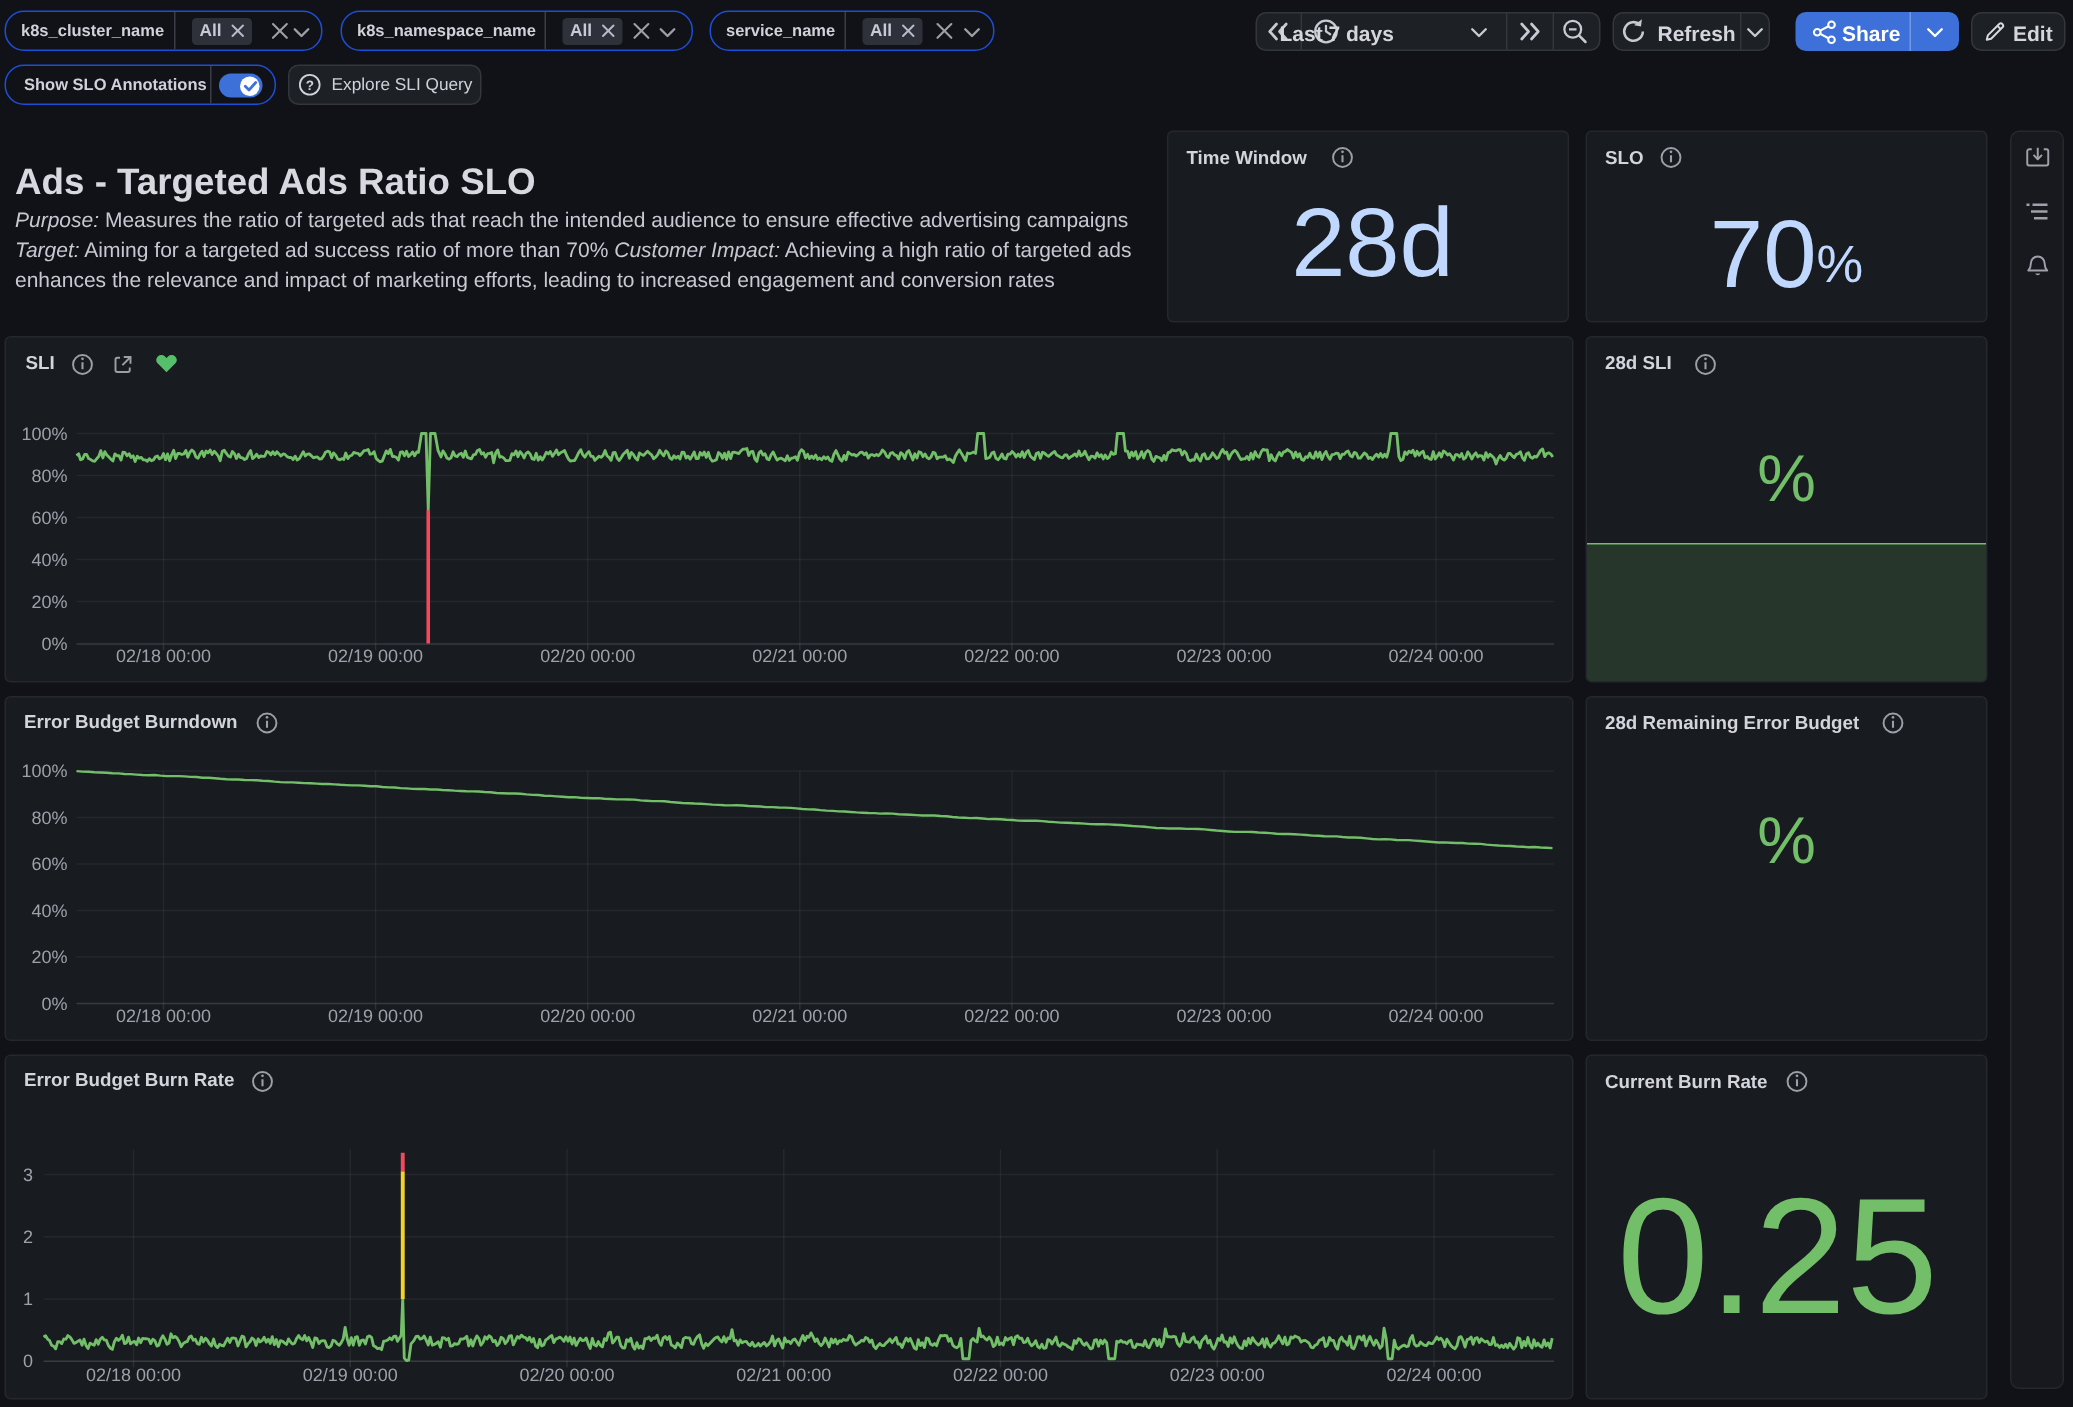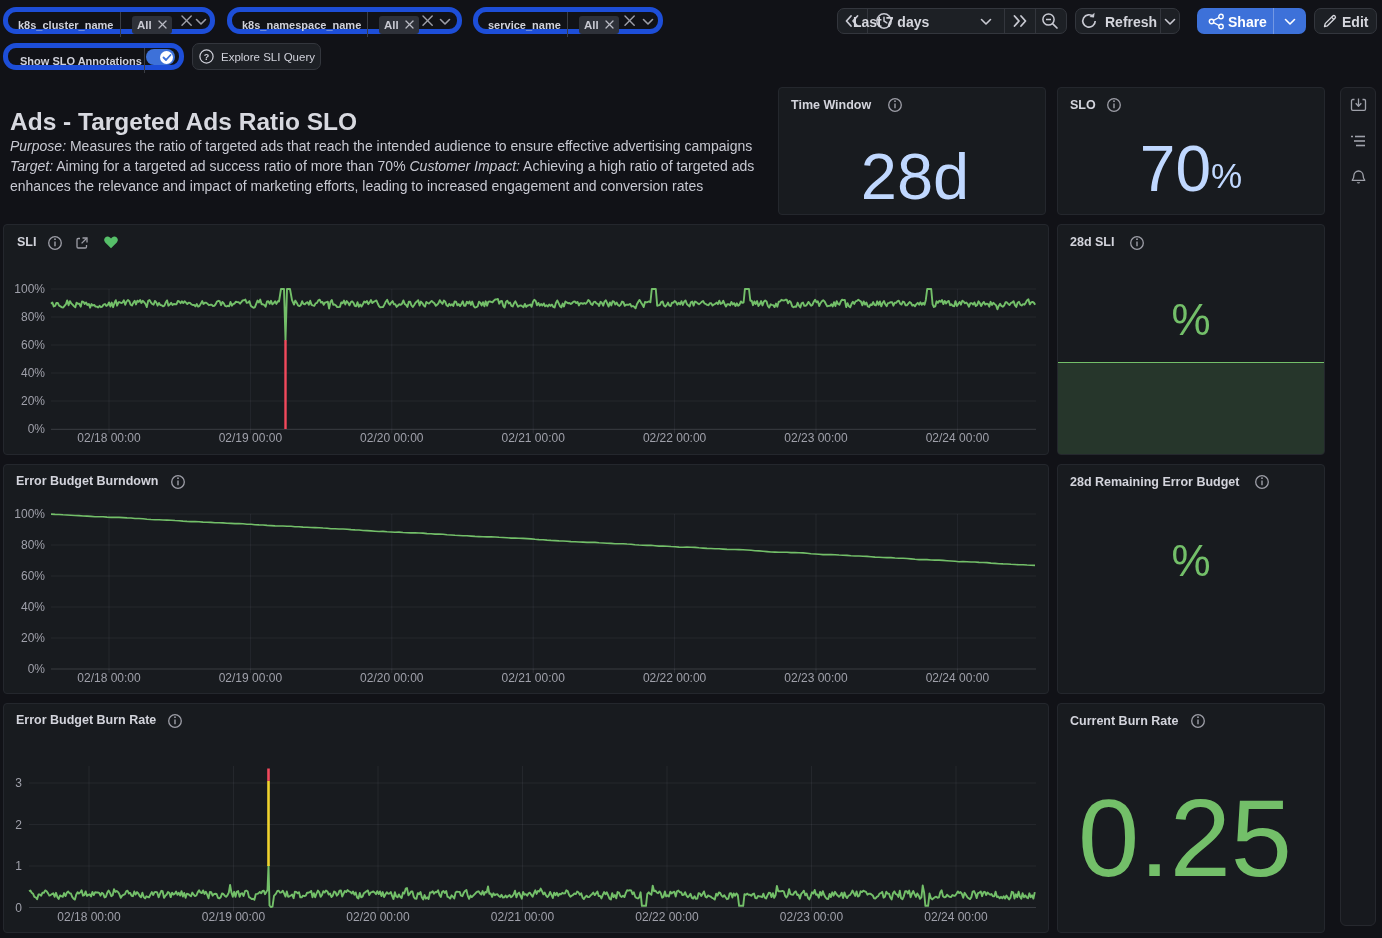--- a/index.html
+++ b/index.html
@@ -1,18 +1,18 @@
 <!DOCTYPE html>
 <html><head><meta charset="utf-8"><style>
 *{margin:0;padding:0;box-sizing:border-box}
 html,body{width:1382px;height:938px;background:#111217;font-family:"Liberation Sans",sans-serif;overflow:hidden;position:relative}
 .abs{position:absolute}
 .panel{position:absolute;background:#181b1f;border:1px solid #24272d;border-radius:4px}
 .ptitle{position:absolute;font-size:12.5px;font-weight:bold;color:#d3d4dc;white-space:nowrap}
-.fbox{position:absolute;border:5px solid #1d4ed8;border-radius:13px;height:27px}
+.fbox{position:absolute;border:1px solid #1d4ed8;border-radius:13px;height:27px}
 .flabel{position:absolute;top:6.5px;font-size:11px;font-weight:bold;color:#d0d1da;white-space:nowrap}
 .fdiv{position:absolute;top:0;width:1px;height:25px;background:#3a3d45}
 .pill{position:absolute;top:3.5px;background:#2e3139;border-radius:3px;height:18px;display:flex;align-items:center;font-size:11.5px;font-weight:bold;color:#c8c9d2;padding:0 5px}
 .btn{position:absolute;border:1px solid #33363d;background:#1d2025;border-radius:7px;display:flex;align-items:center;color:#d5d6dd}
 .stat{position:absolute;display:flex;align-items:baseline;justify-content:center;line-height:1;white-space:nowrap}
 </style></head>
 <body>
 <div class="fbox" style="left:3px;top:7px;width:212px">
     <div class="flabel" style="left:10px">k8s_cluster_name</div>
     <div class="fdiv" style="left:112px"></div>
@@ -133,21 +133,21 @@
 <div class="abs" style="left:221px;top:50.5px;font-size:11.5px;font-weight:normal;color:#d0d1da">Explore SLI Query</div>
 <div class="abs" style="left:10px;top:108px;font-size:24.5px;font-weight:bold;color:#d8d9e0">Ads - Targeted Ads Ratio SLO</div>
 <div class="abs" style="left:10px;top:136px;font-size:14px;line-height:20px;color:#c7c8d1"><i>Purpose:</i> Measures the ratio of targeted ads that reach the intended audience to ensure effective advertising campaigns<br><i>Target:</i> Aiming for a targeted ad success ratio of more than 70% <i>Customer Impact:</i> Achieving a high ratio of targeted ads<br>enhances the relevance and impact of marketing efforts, leading to increased engagement and conversion rates</div>
 <div class="panel" style="left:778px;top:87px;width:268px;height:128px"></div>
 <div class="ptitle" style="left:791px;top:98px">Time Window</div>
 <svg width="16" height="16" style="position:absolute;left:887px;top:97px">
     <circle cx="8" cy="8" r="6.3" fill="none" stroke="#9d9ea7" stroke-width="1.3"></circle>
     <line x1="8" y1="6.5" x2="8" y2="11.2" stroke="#9d9ea7" stroke-width="1.4"></line>
     <circle cx="8" cy="4.2" r="0.9" fill="#9d9ea7"></circle>
   </svg>
-<div class="stat" style="left:781px;top:129px;width:268px;height:80px;align-items:flex-end">
+<div class="stat" style="left:781px;top:129px;width:268px;height:80px;align-items:flex-start">
     <span style="font-size:65px;color:#C0D8FF;font-weight:500">28d</span>
   </div>
 <div class="panel" style="left:1057px;top:87px;width:268px;height:128px"></div>
 <div class="ptitle" style="left:1070px;top:98px">SLO</div>
 <svg width="16" height="16" style="position:absolute;left:1106px;top:97px">
     <circle cx="8" cy="8" r="6.3" fill="none" stroke="#9d9ea7" stroke-width="1.3"></circle>
     <line x1="8" y1="6.5" x2="8" y2="11.2" stroke="#9d9ea7" stroke-width="1.4"></line>
     <circle cx="8" cy="4.2" r="0.9" fill="#9d9ea7"></circle>
   </svg>
 <div class="stat" style="left:1057px;top:129px;width:268px;height:80px">

